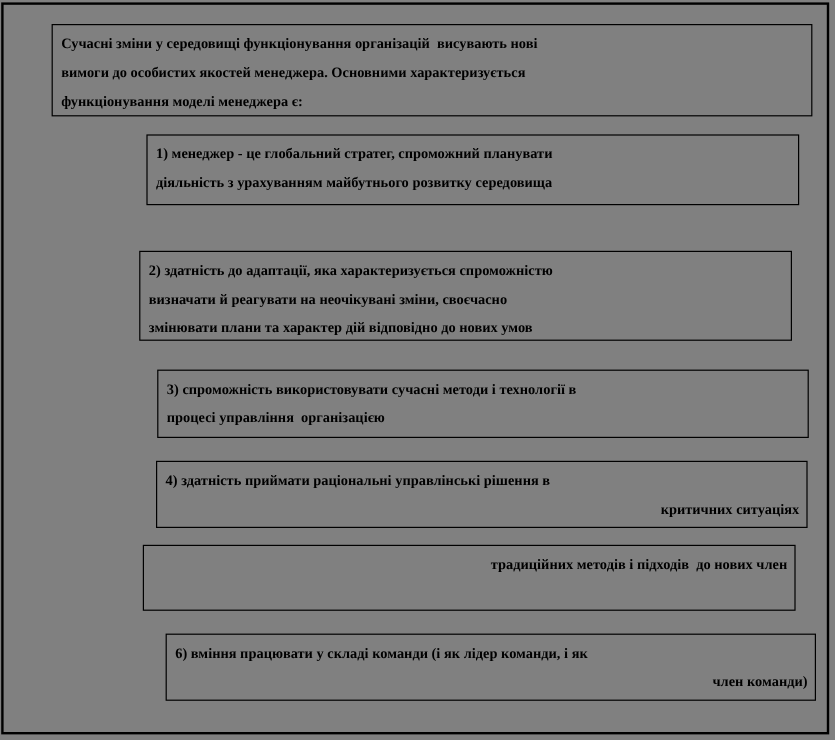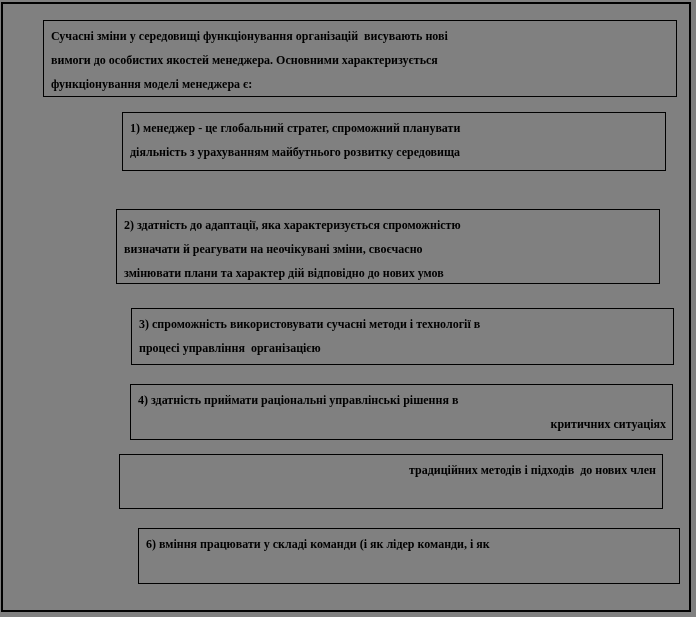--- a/index.html
+++ b/index.html
@@ -86,15 +86,16 @@
     <div class="line">4) здатність приймати раціональні управлінські рішення в</div>
     <div class="line indent">критичних ситуаціях</div>
   </div>
 
   <div class="box box-5">
     <div class="line indent">традиційних методів і підходів  до нових член</div>
   </div>
 
   <div class="box box-6">
     <div class="line">6) вміння працювати у складі команди (і як лідер команди, і як</div>
+    <div class="line indent">член команди)</div>
   </div>
 
 </div>
 
 </body></html>

